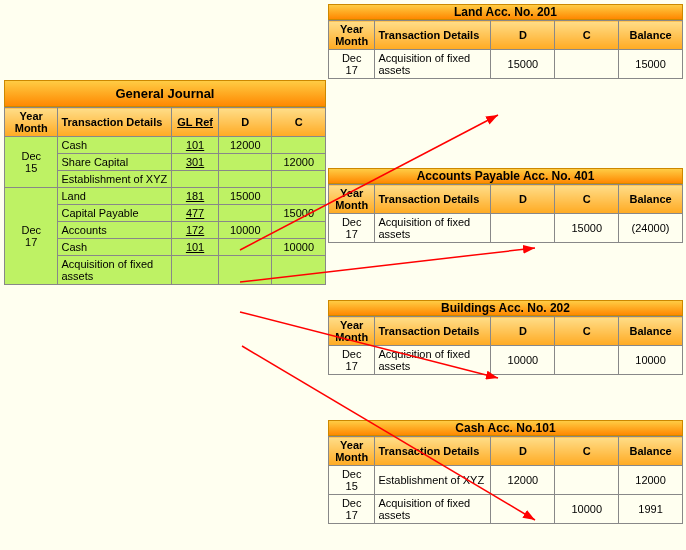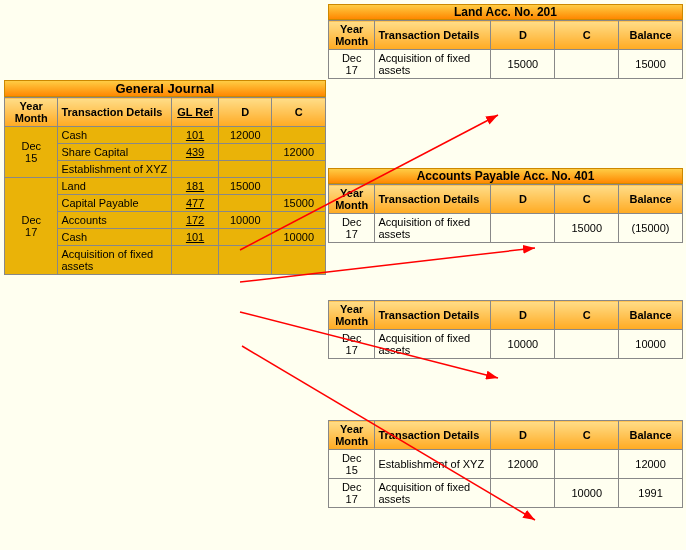--- a/index.html
+++ b/index.html
@@ -19,35 +19,36 @@
       top: 80px;
       left: 4px;
       width: 322px;
     }
 
     .gj-title {
       background: linear-gradient(to bottom, #ffcc44, #ff8800);
       text-align: center;
       font-weight: bold;
       font-size: 13px;
+      padding: 5px;
       border: 1px solid #cc8800;
     }
 
     .gj-table {
       width: 100%;
       border-collapse: collapse;
       border: 1px solid #888;
     }
 
     .gj-table th, .gj-table td {
       border: 1px solid #888;
       padding: 2px 3px;
       text-align: center;
       vertical-align: middle;
-      background-color: #eab308;
+      background-color: #bef264;
     }
 
     .gj-table .header-row th {
       background: linear-gradient(to bottom, #ffdd88, #ffaa22);
       font-weight: bold;
     }
 
     .gj-table .year-month-col {
       width: 38px;
     }
@@ -140,21 +141,21 @@
     <tbody id="gj-tbody">
     <tr>
           <td class="year-month-col" rowspan="3">Dec<br>15</td>
       <td class="details-col">Cash</td>
       <td class="glref-col">101</td>
       <td class="d-col">12000</td>
       <td class="c-col"></td>
         </tr>
         <tr>
       <td class="details-col">Share Capital</td>
-      <td class="glref-col">439</td>
+      <td class="glref-col">301</td>
       <td class="d-col"></td>
       <td class="c-col">12000</td>
         </tr>
         <tr>
       <td class="details-col">Establishment of XYZ</td>
       <td class="glref-col"></td>
       <td class="d-col"></td>
       <td class="c-col"></td>
         </tr>
         <tr>
@@ -227,27 +228,28 @@
         <th class="c-col">C</th>
         <th class="bal-col">Balance</th>
       </tr>
     </thead>
     <tbody id="ap-tbody">
         <tr>
         <td class="year-month-col">Dec<br>17</td>
         <td class="details-col">Acquisition of fixed assets</td>
         <td class="d-col"></td>
         <td class="c-col">15000</td>
-        <td class="bal-col">(15000)</td>
+        <td class="bal-col">(24000)</td>
         </tr>
       </tbody>
   </table>
 </div>
 
 <div class="ledger-account" id="buildings-account" style="top:300px; left:328px;">
+  <div class="ledger-title">Buildings Acc. No. 202</div>
   <table class="ledger-table">
     <thead>
       <tr class="header-row">
         <th class="year-month-col">Year<br>Month</th>
         <th class="details-col">Transaction Details</th>
         <th class="d-col">D</th>
         <th class="c-col">C</th>
         <th class="bal-col">Balance</th>
       </tr>
     </thead>
@@ -257,20 +259,21 @@
         <td class="details-col">Acquisition of fixed assets</td>
         <td class="d-col">10000</td>
         <td class="c-col"></td>
         <td class="bal-col">10000</td>
         </tr>
       </tbody>
   </table>
 </div>
 
 <div class="ledger-account" id="cash-account" style="top:420px; left:328px;">
+  <div class="ledger-title">Cash Acc. No.101</div>
   <table class="ledger-table">
     <thead>
       <tr class="header-row">
         <th class="year-month-col">Year<br>Month</th>
         <th class="details-col">Transaction Details</th>
         <th class="d-col">D</th>
         <th class="c-col">C</th>
         <th class="bal-col">Balance</th>
       </tr>
     </thead>

